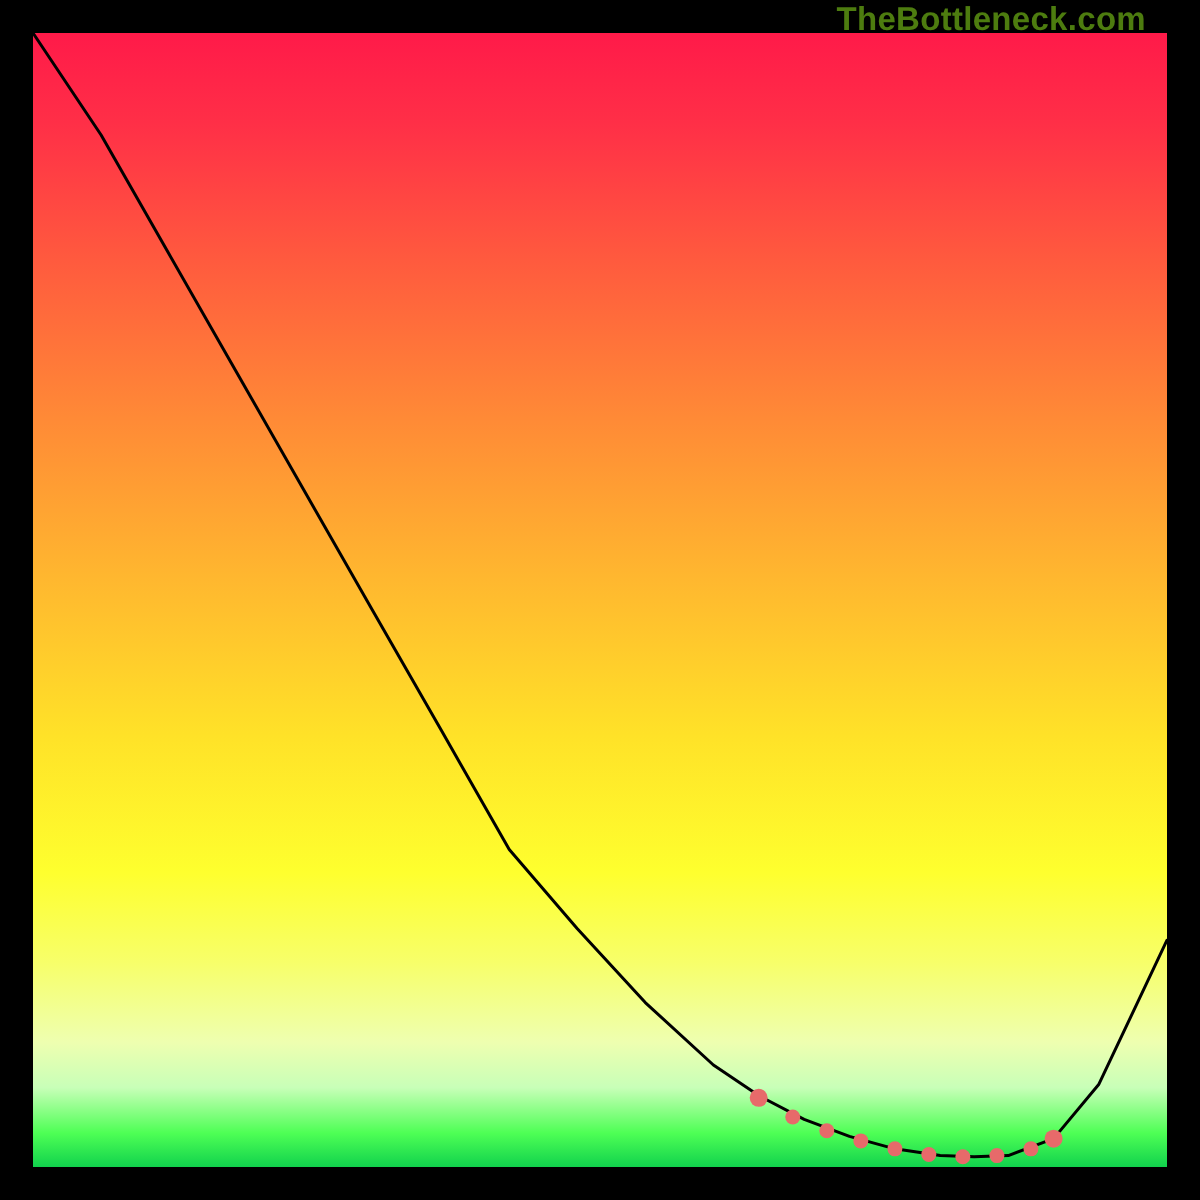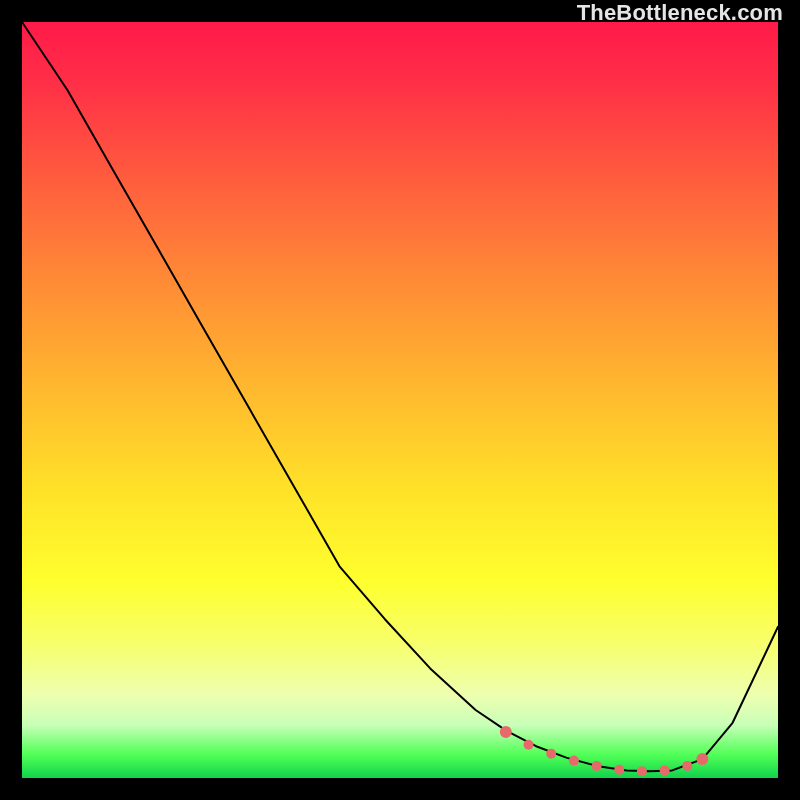--- a/index.html
+++ b/index.html
@@ -36,24 +36,24 @@
       #eeffb0 89%,
       #c8ffb8 93%,
       #4eff55 97%,
       #11d24d 100%
     );
     box-shadow: inset 0 0 0 0 transparent;
   }
   .attribution {
     position: absolute;
     top: 0px;
-    right: 17px;
+    right: 36px;
     font-size: 22px;
     font-weight: 600;
-    color: #e5e5e5;
+    color: #4d7c0f;
     letter-spacing: 0.2px;
     user-select: none;
     margin-left: 48px;
   }
   svg.overlay {
     position: absolute;
     left: 22px;
     top: 22px;
     width: 756px;
     height: 756px;

